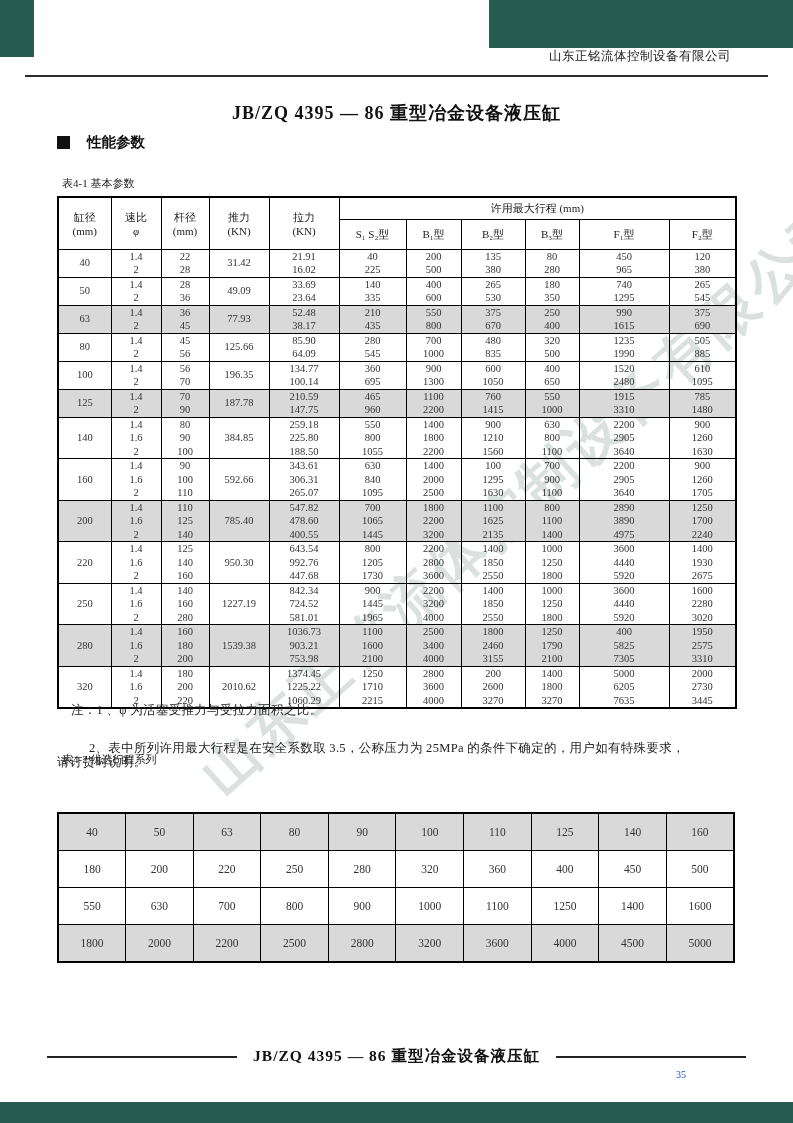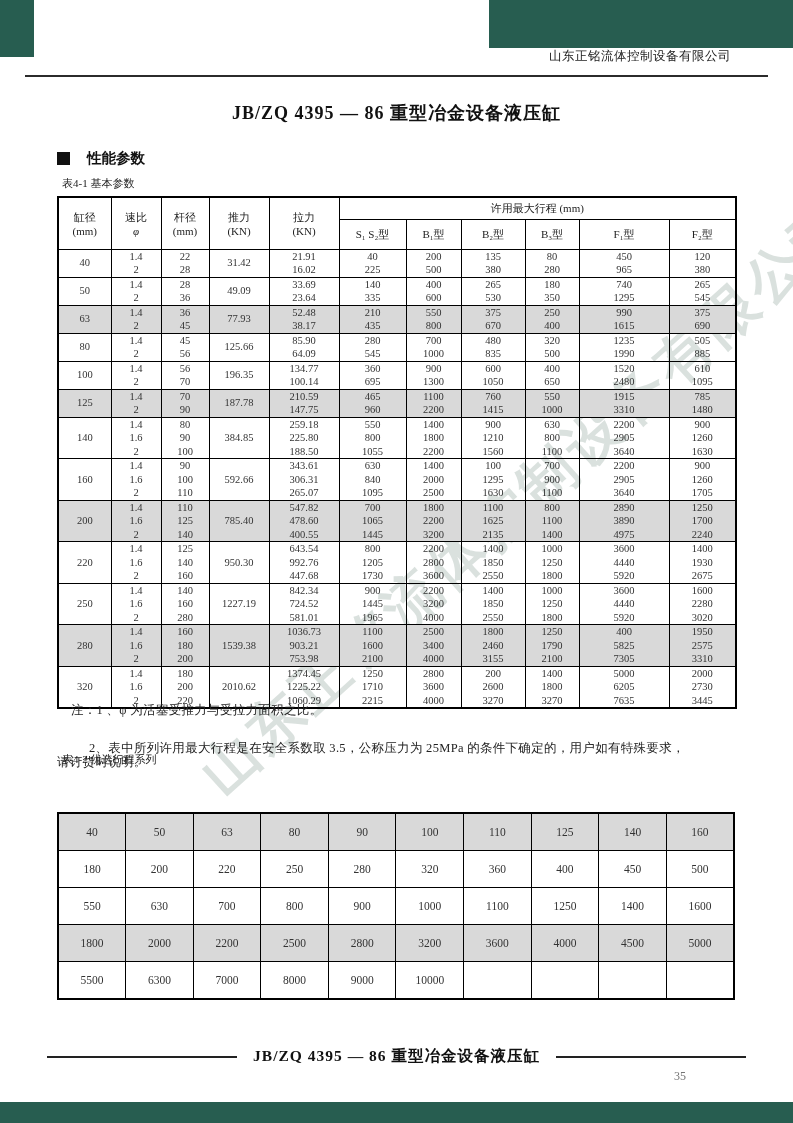--- a/index.html
+++ b/index.html
@@ -23,21 +23,21 @@
     pointer-events:none; font-weight:bold;
   }
 
   .company { position:absolute; top:48px; right:62px; font-size:12.5px; color:#222; letter-spacing:0.5px; }
   .header-rule { position:absolute; top:75px; left:25px; width:743px; height:2px; background:#2b2b2b; }
 
   .doc-title {
     position:absolute; top:101px; left:0; width:100%; margin:0;
     text-align:center; font-size:18px; font-weight:bold; letter-spacing:1px; color:#111;
   }
-  .section { position:absolute; top:133px; left:57px; display:flex; align-items:center;margin-top:16px; }
+  .section { position:absolute; top:133px; left:57px; display:flex; align-items:center; }
   .bullet { width:13px; height:13px; background:#111; display:inline-block; }
   .section-label { font-size:14.5px; font-weight:bold; margin-left:17px; color:#111; }
 
   .caption { position:absolute; font-size:11px; color:#222; }
   .c1 { top:176px; left:62px; }
   .c2 { top:752px; left:62px; }
 
   table { border-collapse:collapse; table-layout:fixed; }
   .t1 {
     position:absolute; top:196px; left:57px; width:678px;
@@ -70,21 +70,21 @@
   .n1b { top:740px; left:89px; }
   .n1c { top:754px; left:57px; }
   .n2  { top:1004px; left:57px; }
 
   .footer {
     position:absolute; top:1046px; left:0; width:100%;
     display:flex; align-items:center; justify-content:center; gap:16px;
   }
   .fline { height:2px; background:#222; width:190px; }
   .ftitle { font-size:15.5px; font-weight:bold; letter-spacing:1px; color:#111; white-space:nowrap; }
-  .pageno { position:absolute; top:1069px; right:107px; font-size:12px; color:#737373; }
+  .pageno { position:absolute; top:1069px; right:107px; font-size:10px; color:#1d4ed8; }
 </style>
 </head>
 <body>
 
 <div class="page">
   <div class="edge edge-tl" style="background: rgb(39, 93, 80);"></div>
   <div class="edge edge-tr" style="background: rgb(39, 93, 80);"></div>
   <div class="edge edge-bottom" style="background: rgb(39, 93, 80);"></div>
 
   <div class="watermark">山东正铭流体控制设备有限公司</div>
@@ -590,32 +590,20 @@
           <td>2000</td>
           <td>2200</td>
           <td>2500</td>
           <td>2800</td>
           <td>3200</td>
           <td>3600</td>
           <td>4000</td>
           <td>4500</td>
           <td>5000</td>
         </tr>
-        <tr>
-          <td>5500</td>
-          <td>6300</td>
-          <td>7000</td>
-          <td>8000</td>
-          <td>9000</td>
-          <td>10000</td>
-          <td></td>
-          <td></td>
-          <td></td>
-          <td></td>
-        </tr>
       </tbody>
   </table>
 
 
   <div class="footer">
     <span class="fline"></span>
     <span class="ftitle">JB/ZQ  4395 — 86 重型冶金设备液压缸</span>
     <span class="fline"></span>
   </div>
   <div class="pageno">35</div>

